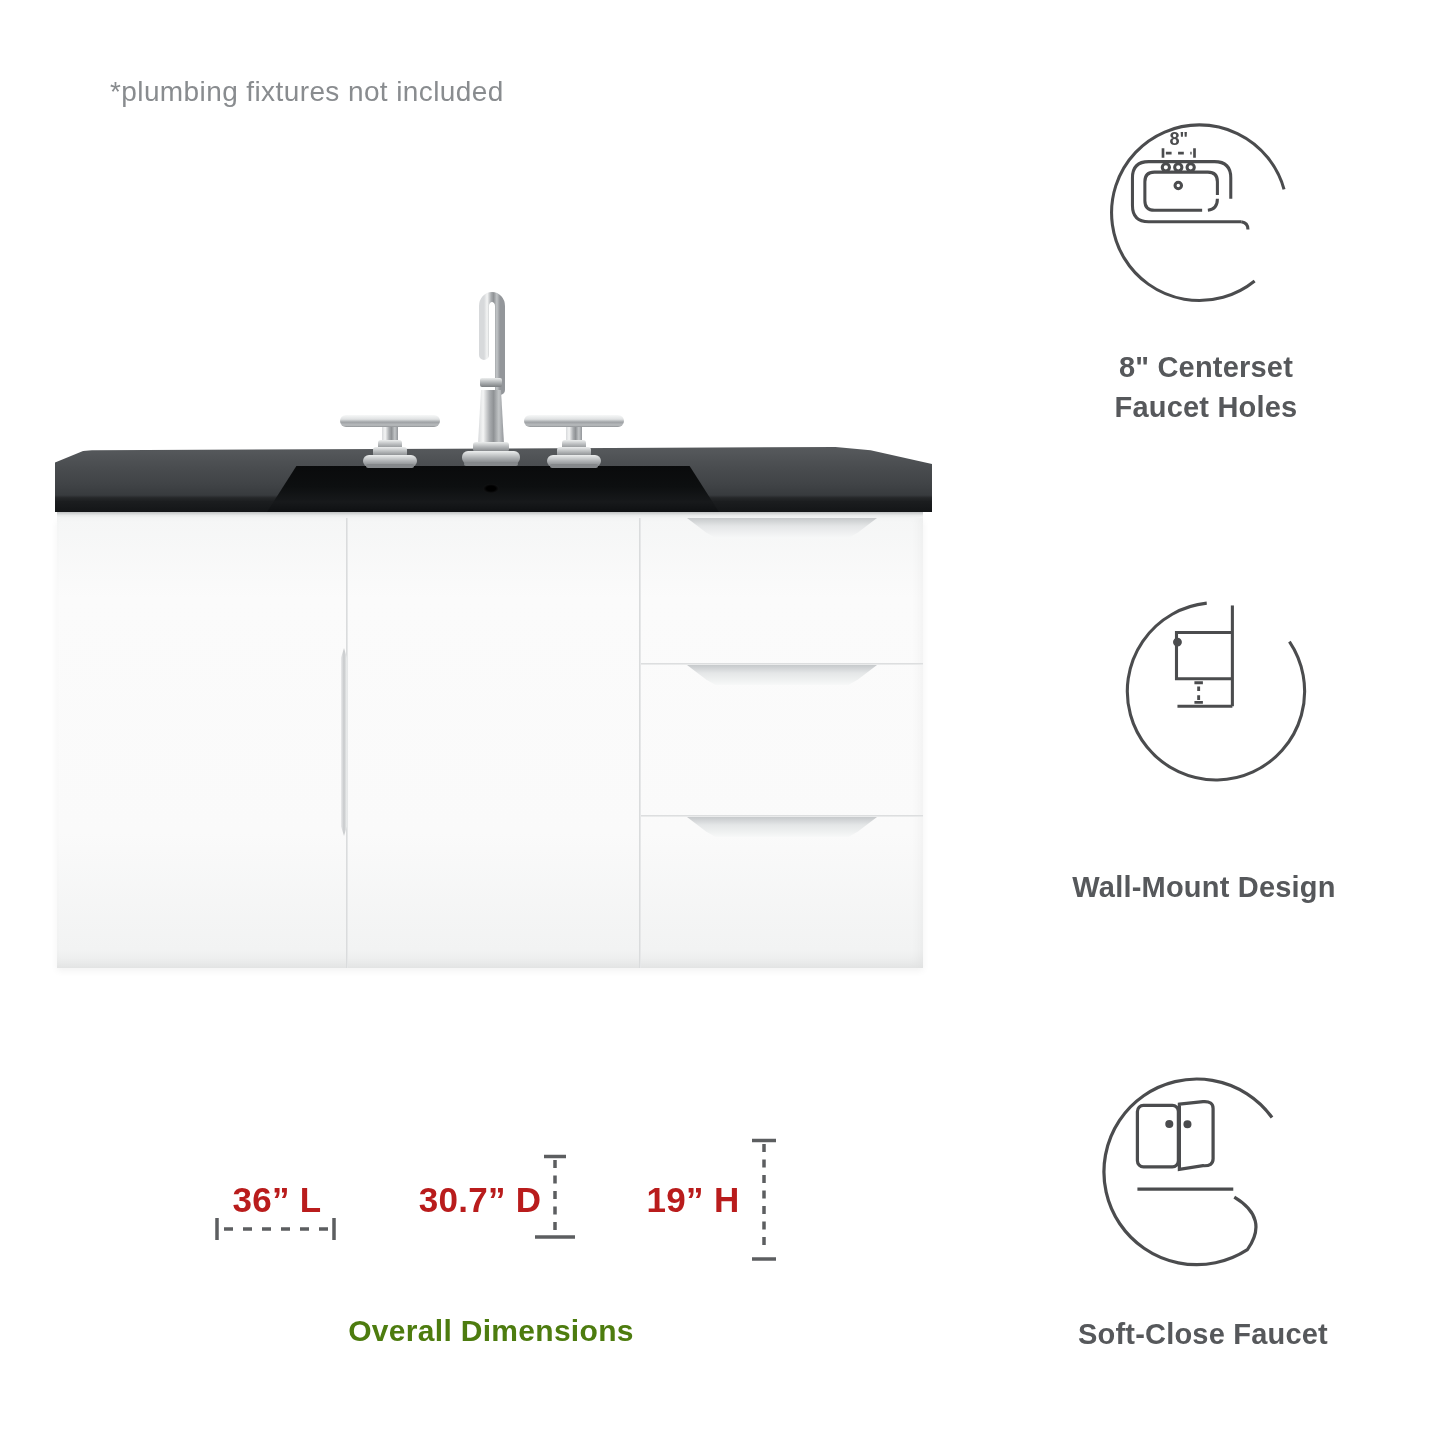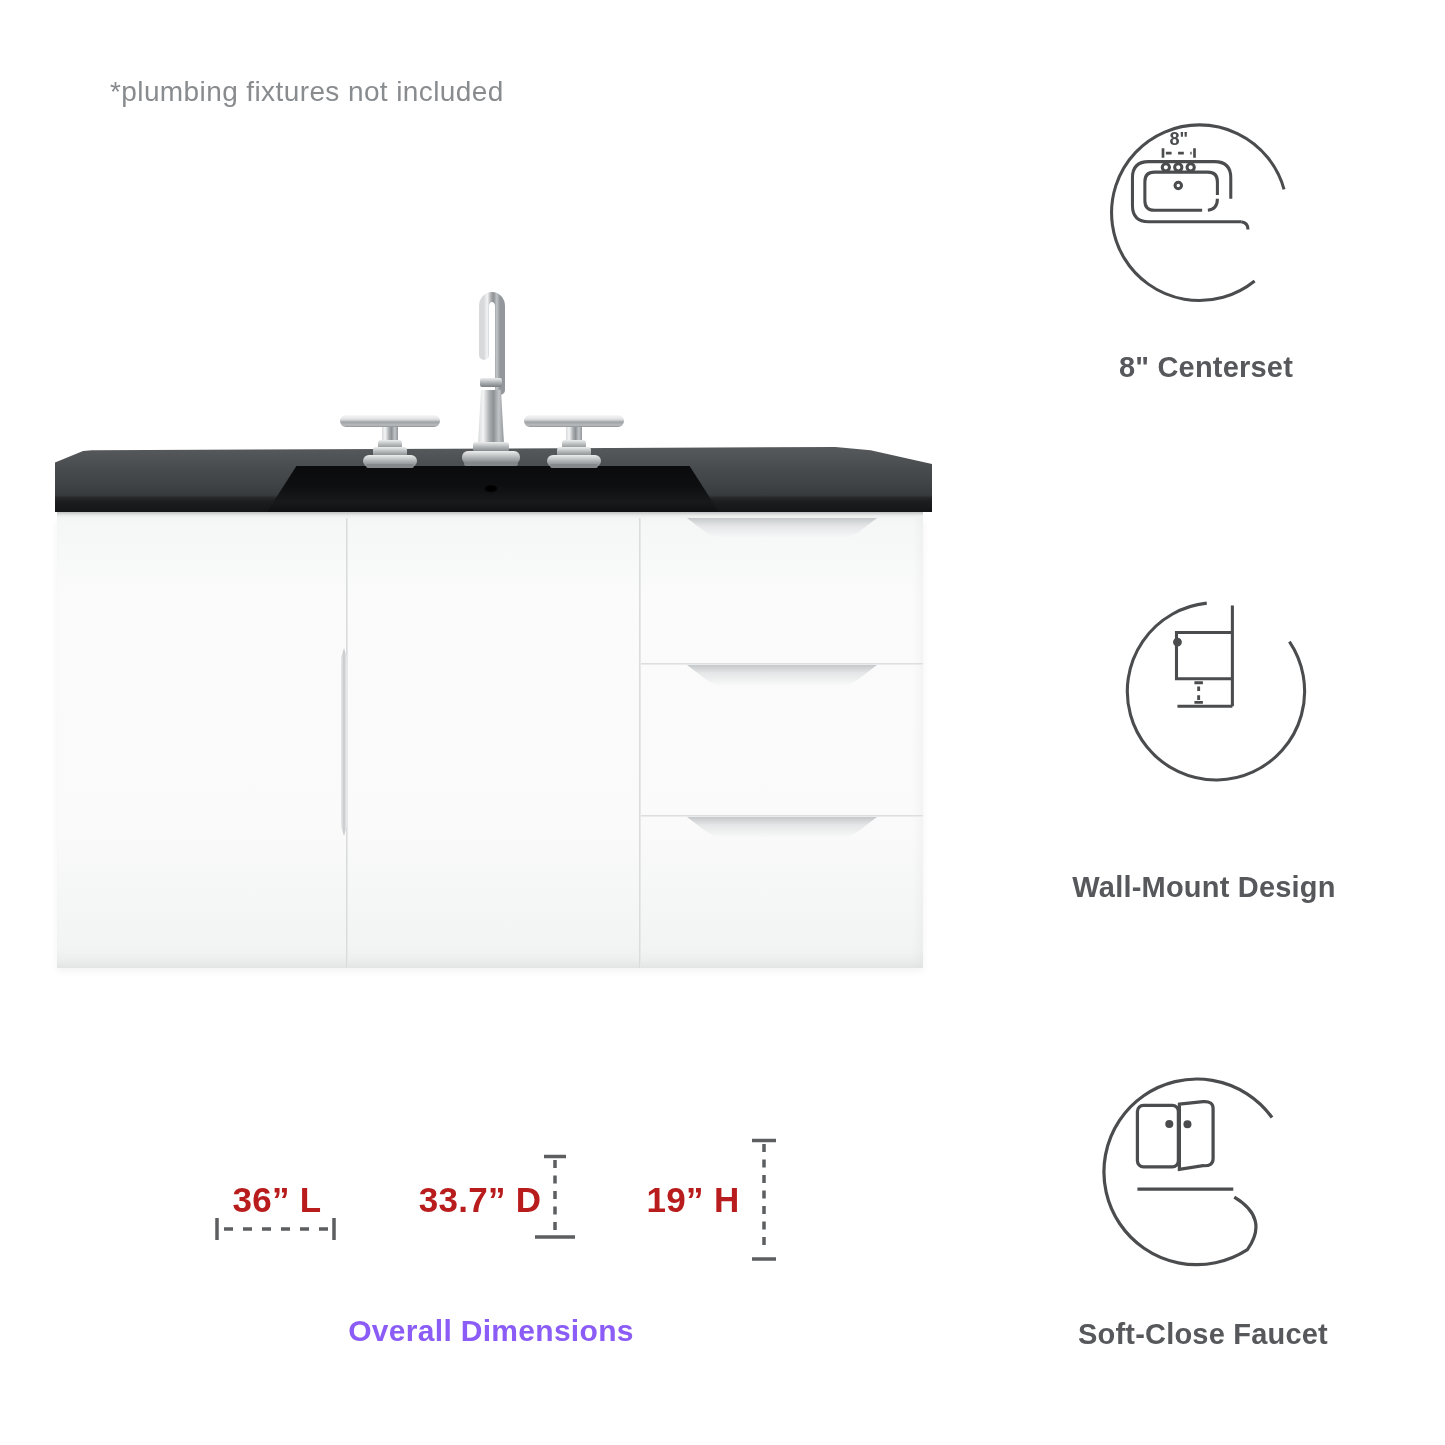--- a/index.html
+++ b/index.html
@@ -60,21 +60,21 @@
   .faucet{left:330px;top:272px;}
 
   
   .feature-icon{stroke:#4b4c4e;fill:none;stroke-width:1.6;}
   .feature-label{
     text-align:center;font-weight:700;font-size:29px;line-height:40px;color:#56585b;letter-spacing:.2px;
   }
 
   
   .dim-label{font-weight:700;font-size:35px;color:#b91c1c;text-align:center;letter-spacing:.3px;}
-  .dim-caption{font-weight:700;font-size:30px;color:#8b5cf6;text-align:center;letter-spacing:.3px;}
+  .dim-caption{font-weight:700;font-size:30px;color:#4d7c0f;text-align:center;letter-spacing:.3px;}
   .dim-mark{stroke:#5c5e60;stroke-width:3.5;fill:none;}
 </style>
 </head>
 <body>
 
 <div class="canvas">
 
   <div class="abs note">*plumbing fixtures not included</div>
 
   <div>
@@ -155,20 +155,21 @@
     <circle cx="34.5" cy="29" r="1.9"></circle>
       <circle cx="41" cy="29" r="1.9"></circle>
       <circle cx="47.5" cy="29" r="1.9"></circle>
     <circle cx="41" cy="38.5" r="1.7"></circle>
     <path d="M 33 19 V 24 M 49.5 19 V 24" stroke-width="1.4"></path>
     <path d="M 34.5 21.5 H 48" stroke-width="1.4" stroke-dasharray="3 3.4"></path>
     <text x="41.3" y="17.5" text-anchor="middle" font-size="9.5" font-weight="700" fill="#4b4c4e" stroke="none">8"</text>
   </svg>
   <div class="abs feature-label" style="left:1056px;top:347px;width:300px;">
     <div>8" Centerset</div>
+    <div>Faucet Holes</div>
   </div>
 
   <svg class="abs feature-icon" style="left:1110px;top:591px;" width="212" height="212" viewBox="0 0 110 110">
     <path d="M 50.2 6.3 A 46 46 0 1 0 93.1 26.3"></path>
     <path d="M 63.5 7.5 V 59.8"></path>
     <path d="M 63.5 21.5 L 34.5 21.5 L 34.5 45.5 L 63.5 45.5"></path>
     <circle cx="35" cy="26.5" r="1.5" fill="#4b4c4e"></circle>
     <path d="M 43.8 47.6 H 48.2 M 43.8 57.8 H 48.2" stroke-width="1.5"></path>
     <path d="M 46 49.5 V 56.5" stroke-width="1.5" stroke-dasharray="2.4 2.2"></path>
     <path d="M 35 59.8 H 63.5"></path>
@@ -188,21 +189,21 @@
   <div class="abs feature-label" style="left:1043px;top:1314px;width:320px;">
     <div>Soft-Close Faucet</div>
   </div>
 
   <div class="abs dim-label" style="left:197px;top:1180px;width:160px;">36” L</div>
   <svg class="abs dim-mark" style="left:210px;top:1216px;" width="132" height="26" viewBox="0 0 132 26">
     <path d="M 7 2 V 24 M 124 2 V 24"></path>
     <path d="M 14 13 H 120" stroke-dasharray="9 10"></path>
   </svg>
 
-  <div class="abs dim-label" style="left:380px;top:1180px;width:200px;">33.7” D</div>
+  <div class="abs dim-label" style="left:380px;top:1180px;width:200px;">30.7” D</div>
   <svg class="abs dim-mark" style="left:532px;top:1154px;" width="46" height="86" viewBox="0 0 46 86">
     <path d="M 12 2.5 H 34"></path>
     <path d="M 23 6 V 76" stroke-dasharray="8 7.5"></path>
     <path d="M 3 83 H 43"></path>
   </svg>
 
   <div class="abs dim-label" style="left:613px;top:1180px;width:160px;">19” H</div>
   <svg class="abs dim-mark" style="left:742px;top:1138px;" width="44" height="124" viewBox="0 0 44 124">
     <path d="M 10 2.5 H 34"></path>
     <path d="M 22 6 V 114" stroke-dasharray="8 7.5"></path>

